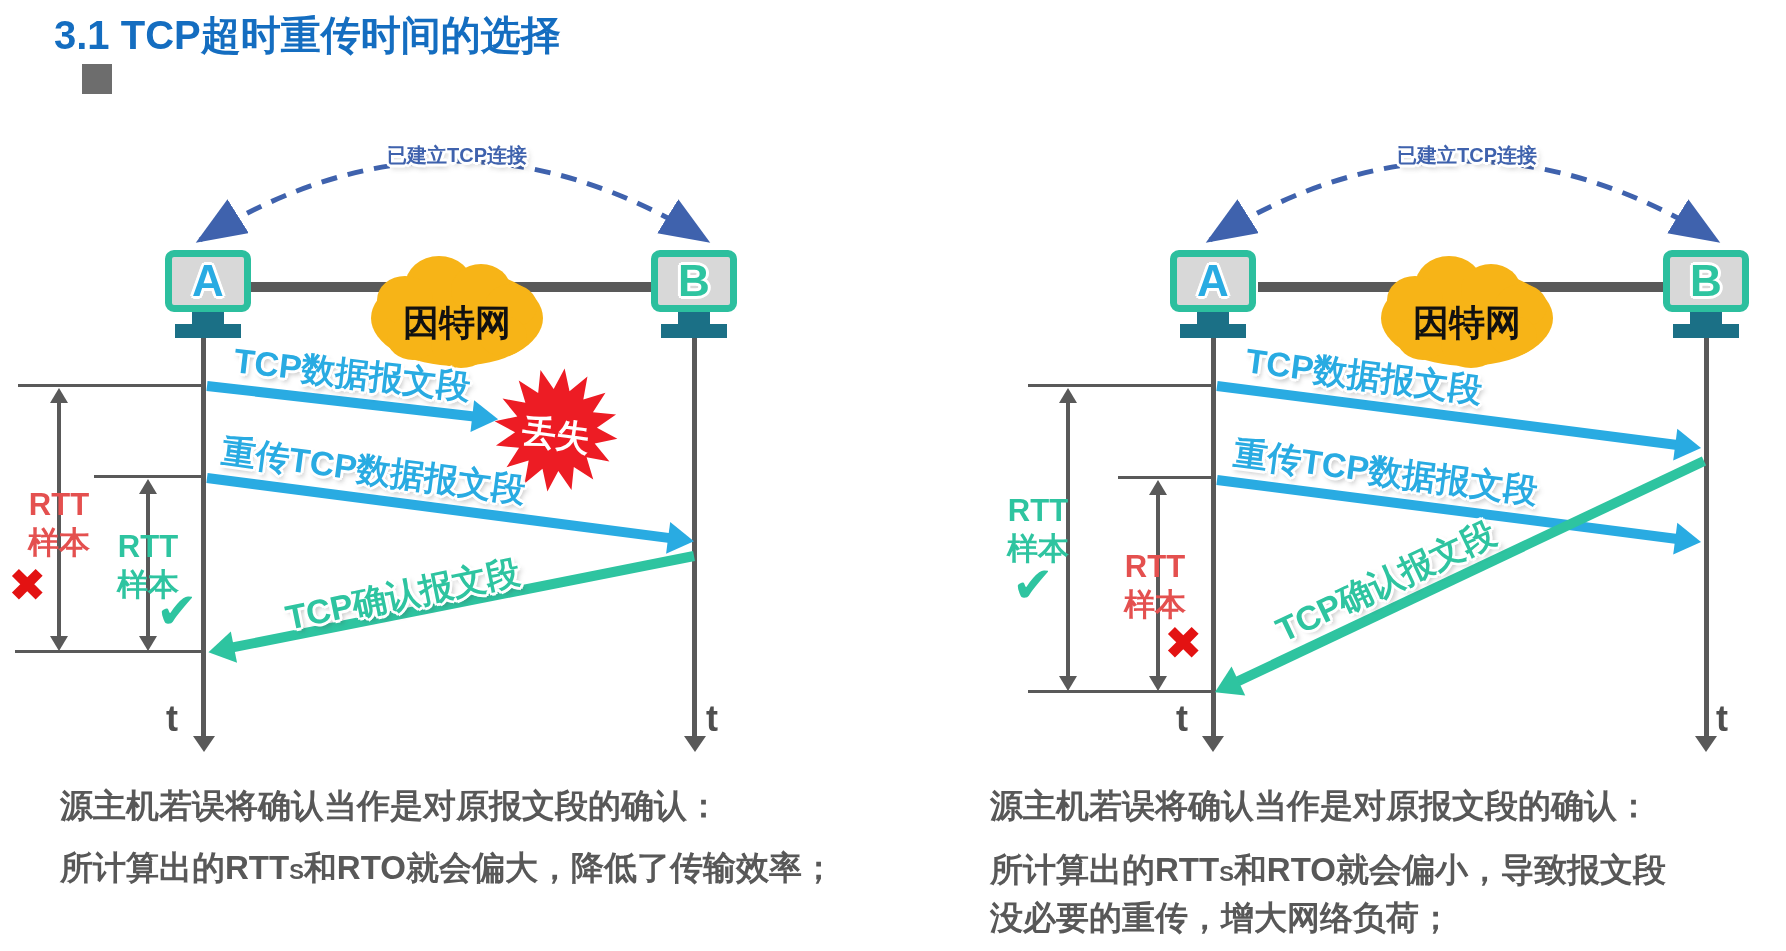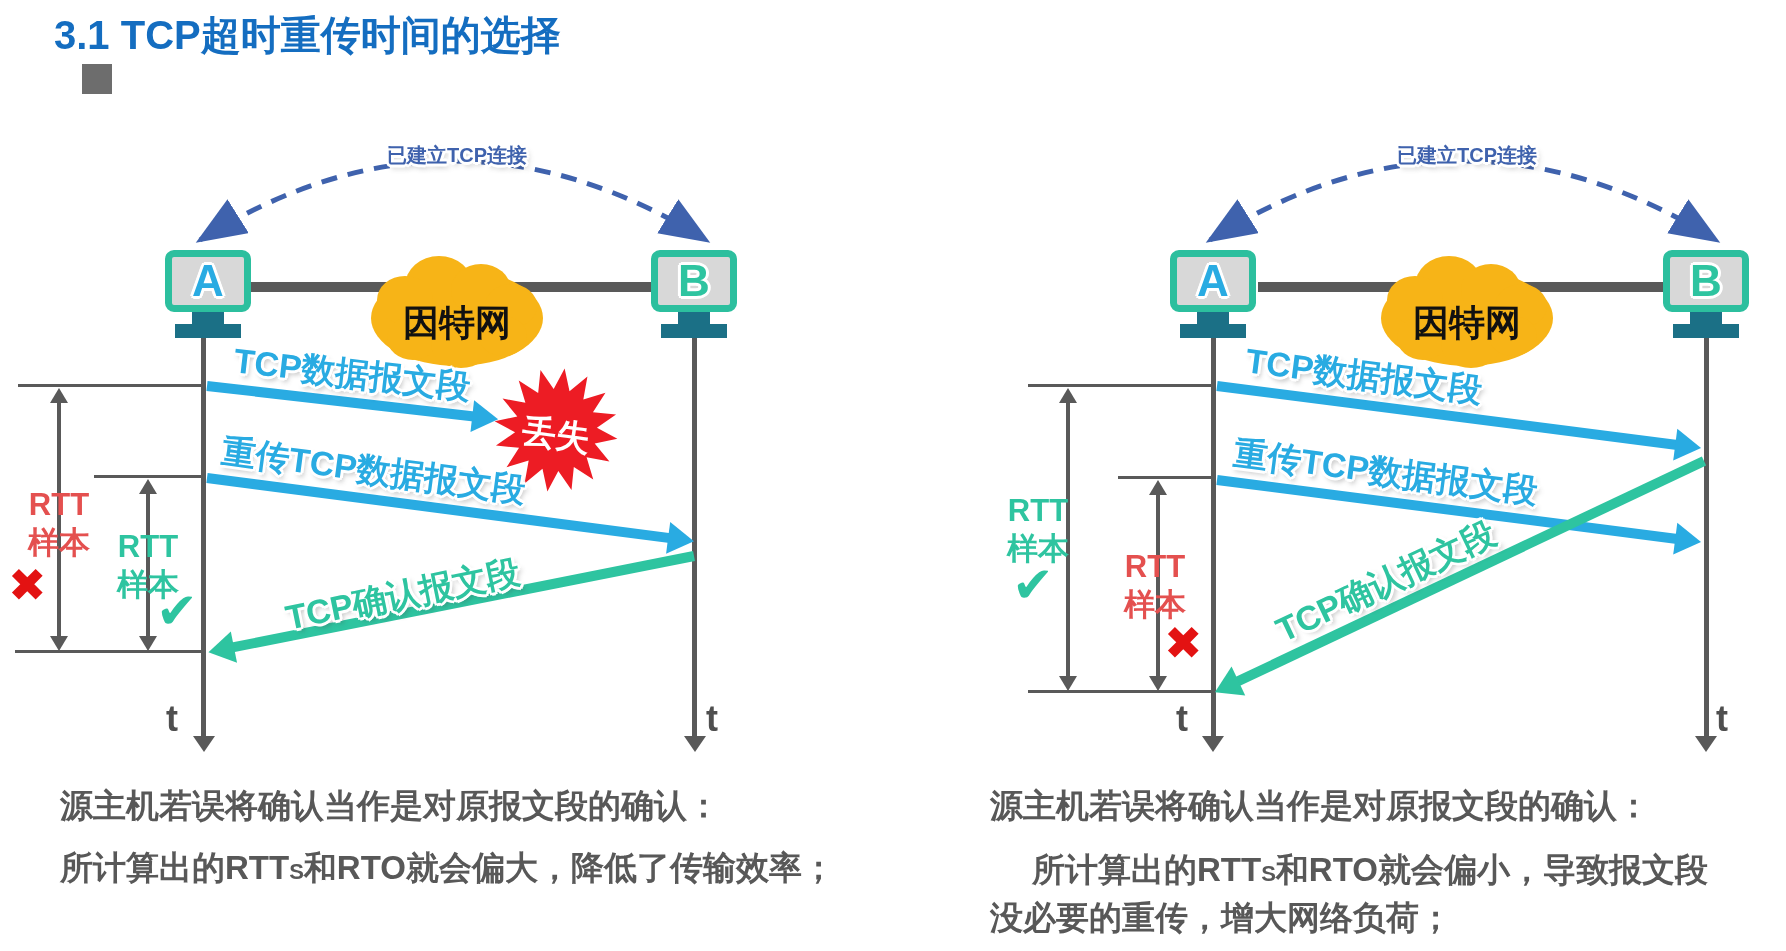--- a/index.html
+++ b/index.html
@@ -231,18 +231,18 @@
   </div>
 
   <div class="abs msg-label msg-blue halo" style="left:1246px;top:340px;transform:rotate(7.3deg);">TCP数据报文段</div>
   <div class="abs msg-label msg-blue halo" style="left:1234px;top:432px;transform:rotate(7.3deg);">重传TCP数据报文段</div>
   <div class="abs msg-label msg-green halo" style="left:1278px;top:612px;transform:rotate(-25.3deg);">TCP确认报文段</div>
 
   <div class="abs t-label" style="left:1176px;top:698px;">t</div>
   <div class="abs t-label" style="left:1716px;top:698px;">t</div>
 
   <div class="abs caption" style="left:990px;top:784px;">源主机若误将确认当作是对原报文段的确认：</div>
-  <div class="abs caption" style="left:990px;top:848px;margin-left:42px;">
+  <div class="abs caption" style="left:990px;top:848px;">
     <span>所计算出的RTT</span><span class="sub">S</span><span>和RTO就会偏小，导致报文段</span>
   </div>
   <div class="abs caption" style="left:990px;top:896px;text-align:right;">没必要的重传，增大网络负荷；</div>
 
 </div>
 
 </body></html>

